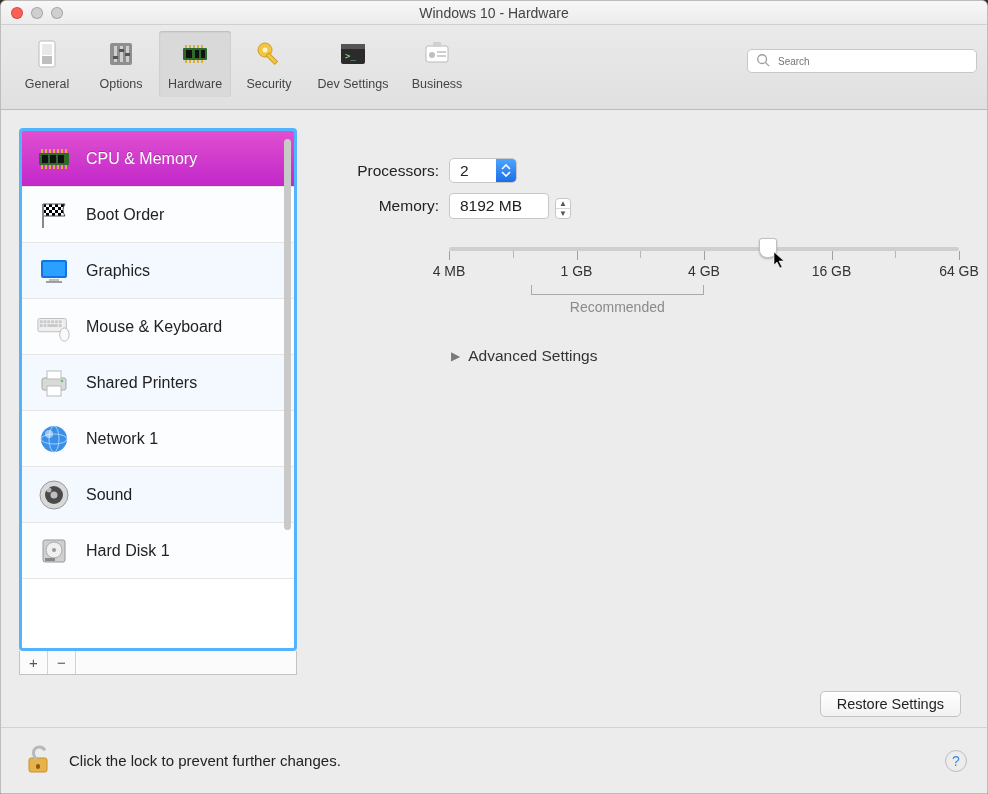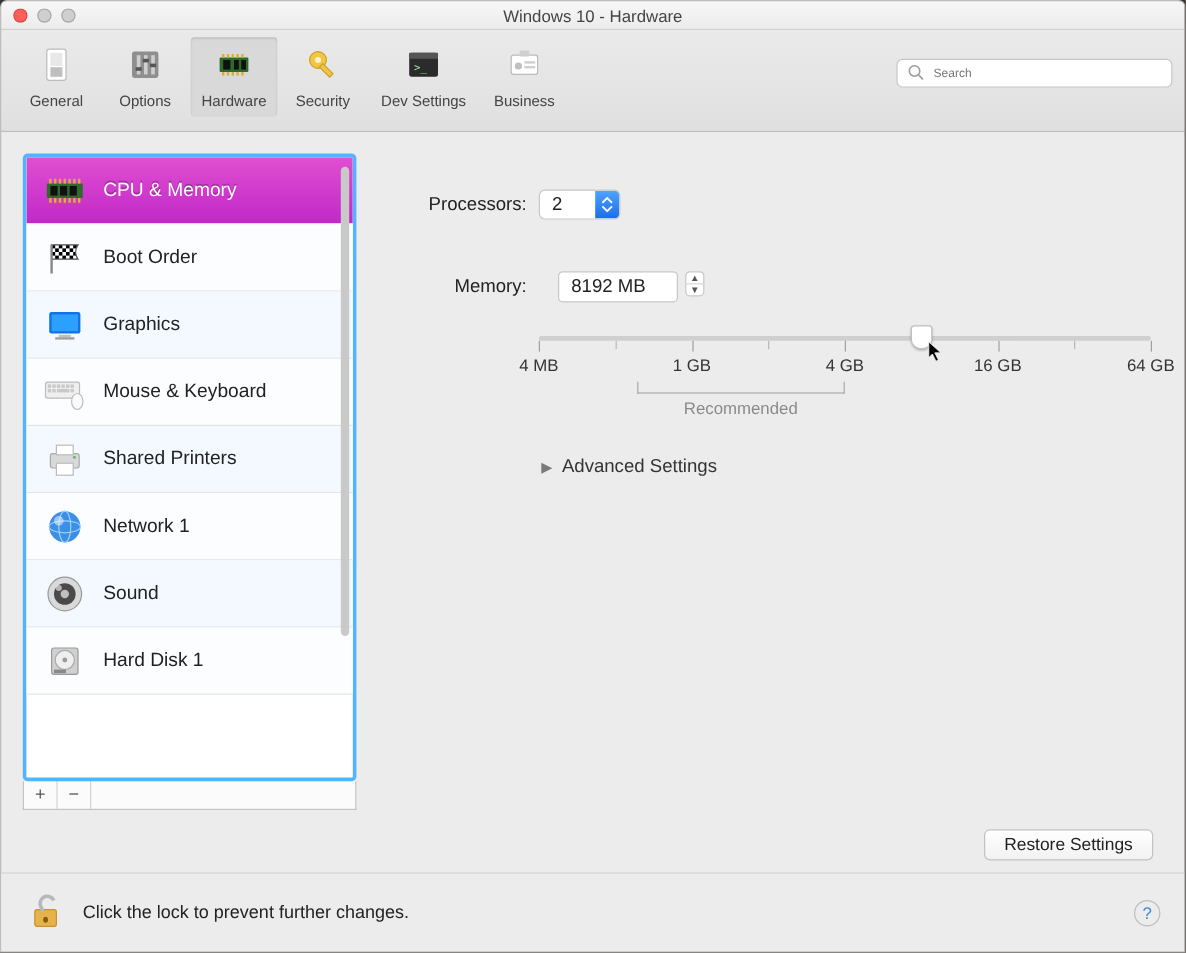--- a/index.html
+++ b/index.html
@@ -37,27 +37,27 @@
   .sidebar .item .sicon{ width:36px; height:36px; display:flex; align-items:center; justify-content:center;}
   .sidebar .item.selected{ background:linear-gradient(#e04fd0,#c228c9); color:#fff; text-shadow:0 -1px 0 rgba(0,0,0,.25);}
   .sidebar .item:not(.selected){ background:#f3f9ff;}
   .sidebar .item:not(.selected):nth-child(even){ background:#fbfdff;}
   .scroll-ind{position:absolute; right:3px; top:8px; bottom:8px; width:7px;}
   .scroll-thumb{position:absolute; right:0; width:7px; background:#c9c9c9; border-radius:4px;}
   .sidebar-footer{ height:24px; border:1px solid #c3c3c3; border-top:none; background:#fbfbfb; display:flex; align-items:stretch;}
   .sf-btn{ width:28px; display:flex; align-items:center; justify-content:center; border-right:1px solid #d3d3d3; font-size:15px; color:#555;}
   
   .main { flex:1; padding-top:30px; font-size:15.5px; color:#222;}
-  .row { display:flex; align-items:center; margin-bottom:43px;}
+  .row { display:flex; align-items:center; margin-bottom:10px;}
   .rlabel { width:130px; text-align:right; padding-right:10px;}
   .select { display:flex; align-items:stretch; height:25px; border:1px solid #c7c7c7; border-radius:5px; overflow:hidden; background:#fff;}
   .select .sval{ padding:3px 10px; min-width:46px;}
   .select .schev{ width:20px; background:linear-gradient(#4ea4ff,#1a6fe8); display:flex; flex-direction:column; align-items:center; justify-content:center; gap:1px;}
   .schev svg{display:block;}
-  .numbox{ display:flex; align-items:flex-start;margin-left:16px;}
+  .numbox{ display:flex; align-items:flex-end;}
   .numbox .nval{ border:1px solid #c7c7c7; border-radius:4px; background:#fff; padding:3px 10px; min-width:100px;}
   .stepper{ margin-left:6px; width:16px; border:1px solid #c7c7c7; border-radius:4px; background:#fff; display:flex; flex-direction:column;}
   .stepper div{ flex:1; display:flex; align-items:center; justify-content:center; font-size:8px; color:#555;}
   .stepper div:first-child{border-bottom:1px solid #d7d7d7;}
   
   .slider-area{ margin-left:130px; margin-top:-4px; width:510px; position:relative;}
   .track{ height:4px; background:#cfcfcf; border-radius:2px; margin-top:32px; position:relative;}
   .tick{ position:absolute; top:4px; width:1px; height:7px; background:#b8b8b8;}
   .tick.major{ height:9px; background:#a0a0a0;}
   .tlabels{ position:relative; height:20px; margin-top:12px; font-size:14px; color:#333;}

